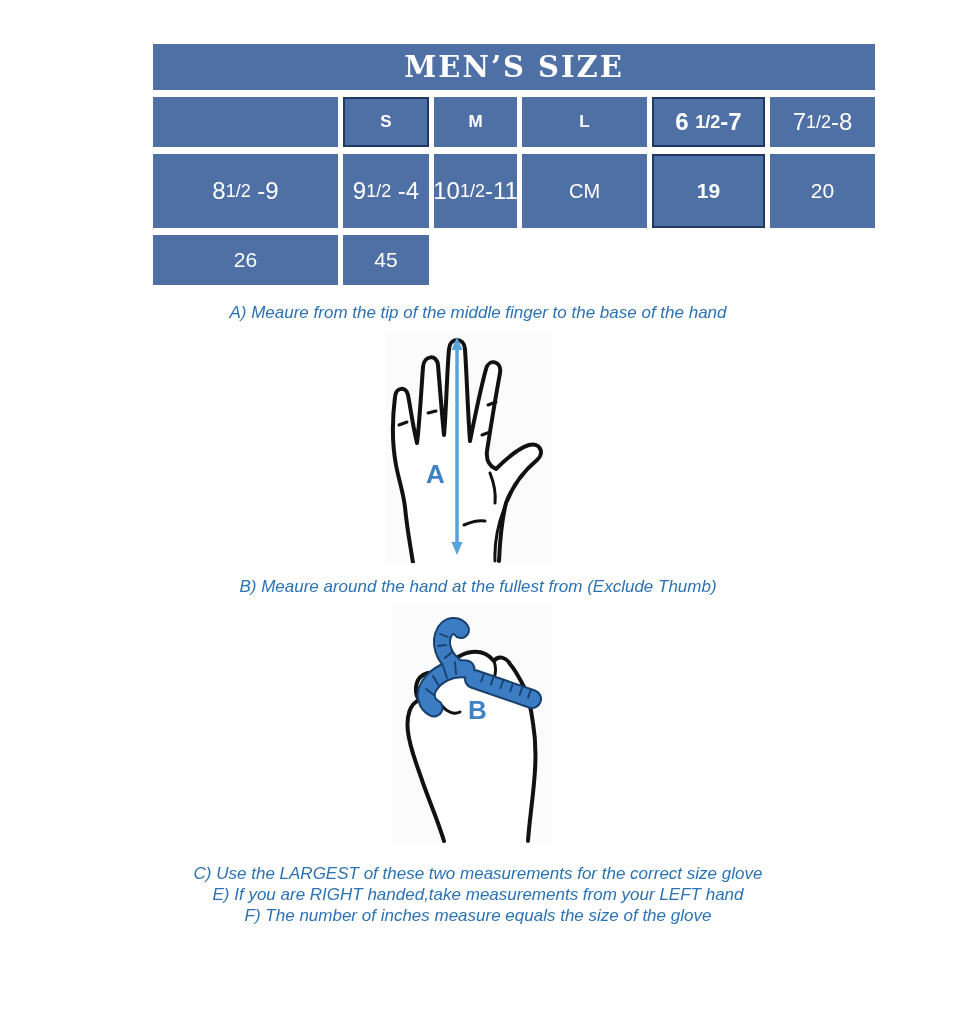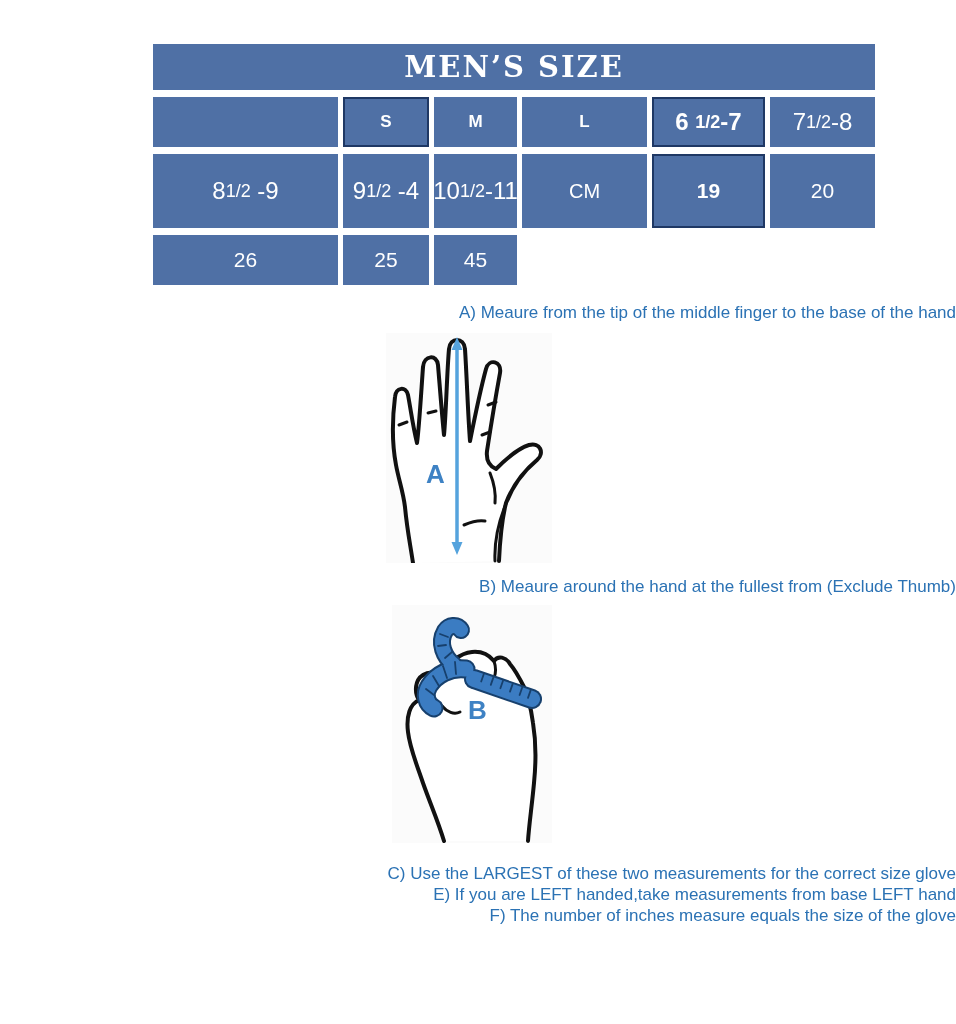--- a/index.html
+++ b/index.html
@@ -33,21 +33,21 @@
     justify-content:flex-start;text-align:left;
     padding-left:8px;padding-right:4px;font-size:20px;line-height:1.35;
   }
   .val{font-size:24px;white-space:pre;}
   .val .frac{font-size:18px;}
   .cmv{font-size:21px;}
   .cml{font-size:20px;}
   .hl{border:2px solid #1f3864;font-weight:bold;}
 
   
-  .ins{color:#2b72b4;text-align:right;font-size:17px;}
+  .ins{color:#2b72b4;text-align:center;font-size:17px;font-style:italic;}
   .line-a{margin-top:18px;}
   .line-b{margin-top:14px;}
   .bottom-ins{margin-top:20px;line-height:21px;}
 
   
   .fig{background:#fbfbfb;}
   .fig-hand{margin:10px 0 0 386px;width:166px;height:230px;}
   .fig-fist{margin:8px 0 0 392px;width:160px;height:238px;}
   svg{display:block;}
 </style>
@@ -65,21 +65,20 @@
   <div class="cell val hl"><span>6 </span><span class="frac">1/2</span><span>-7</span></div>
   <div class="cell val"><span>7</span><span class="frac">1/2</span><span>-8</span></div>
   <div class="cell val"><span>8</span><span class="frac">1/2</span><span> -9</span></div>
   <div class="cell val"><span>9</span><span class="frac">1/2</span><span> -4</span></div>
   <div class="cell val"><span>10</span><span class="frac">1/2</span><span>-11</span></div>
 
   <div class="cell cml">CM</div>
   <div class="cell cmv hl">19</div>
   <div class="cell cmv">20</div>
   <div class="cell cmv">26</div>
-  <div class="cell cmv">25</div>
   <div class="cell cmv">45</div>
 </div>
 
 <div class="ins line-a">A) Meaure from the tip of the middle finger to the base of the hand</div>
 
 <div class="fig fig-hand">
   <svg width="166" height="230" viewBox="0 0 166 230">
 
     <path d="M 27 230
          C 24 210 21 196 19 174
@@ -172,15 +171,15 @@
       <path d="M 53 53 L 60 47"></path>
       <path d="M 46 41 L 54 40"></path>
       <path d="M 48 29 L 56 32"></path>
     </g>
     <text x="76" y="114" font-family="Liberation Sans, sans-serif" font-size="26" font-weight="bold" fill="#3e82c4">B</text>
   </svg>
 </div>
 
 <div class="bottom-ins">
   <div class="ins">C) Use the LARGEST of these two measurements for the correct size glove</div>
-  <div class="ins">E) If you are LEFT handed,take measurements from base LEFT hand</div>
+  <div class="ins">E) If you are RIGHT handed,take measurements from your LEFT hand</div>
   <div class="ins">F) The number of inches measure equals the size of the glove</div>
 </div>
 
 </body></html>

